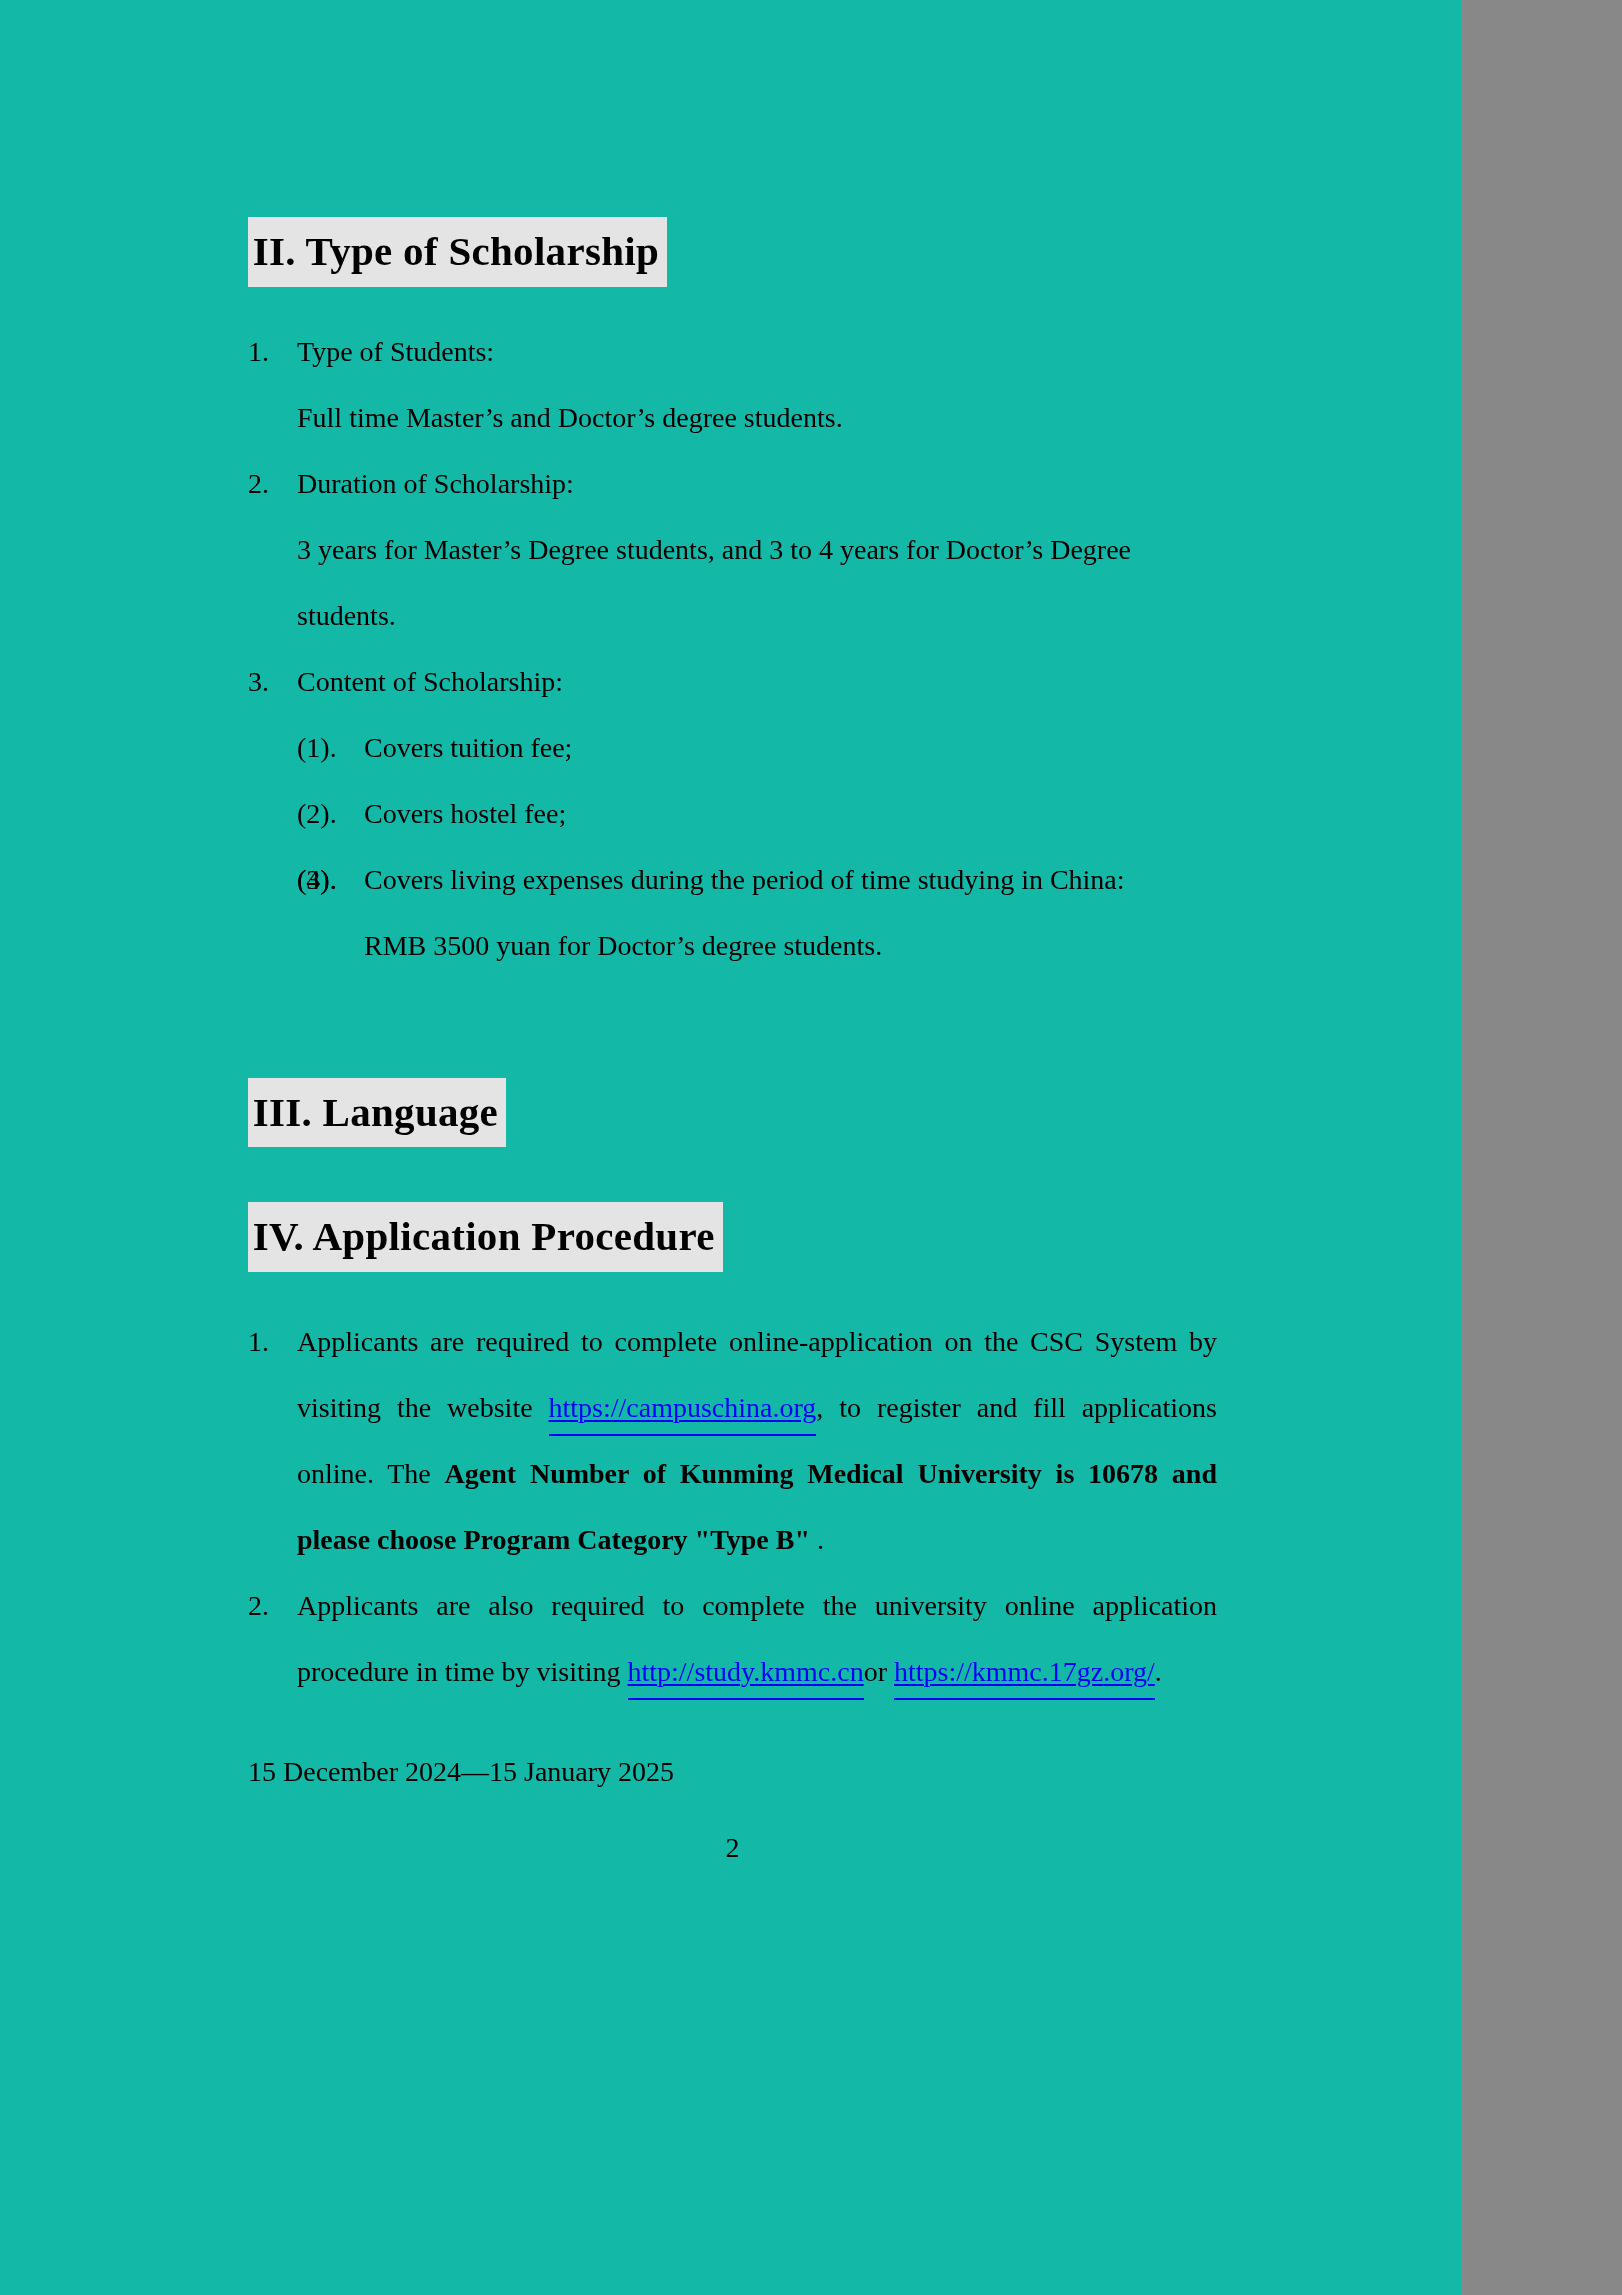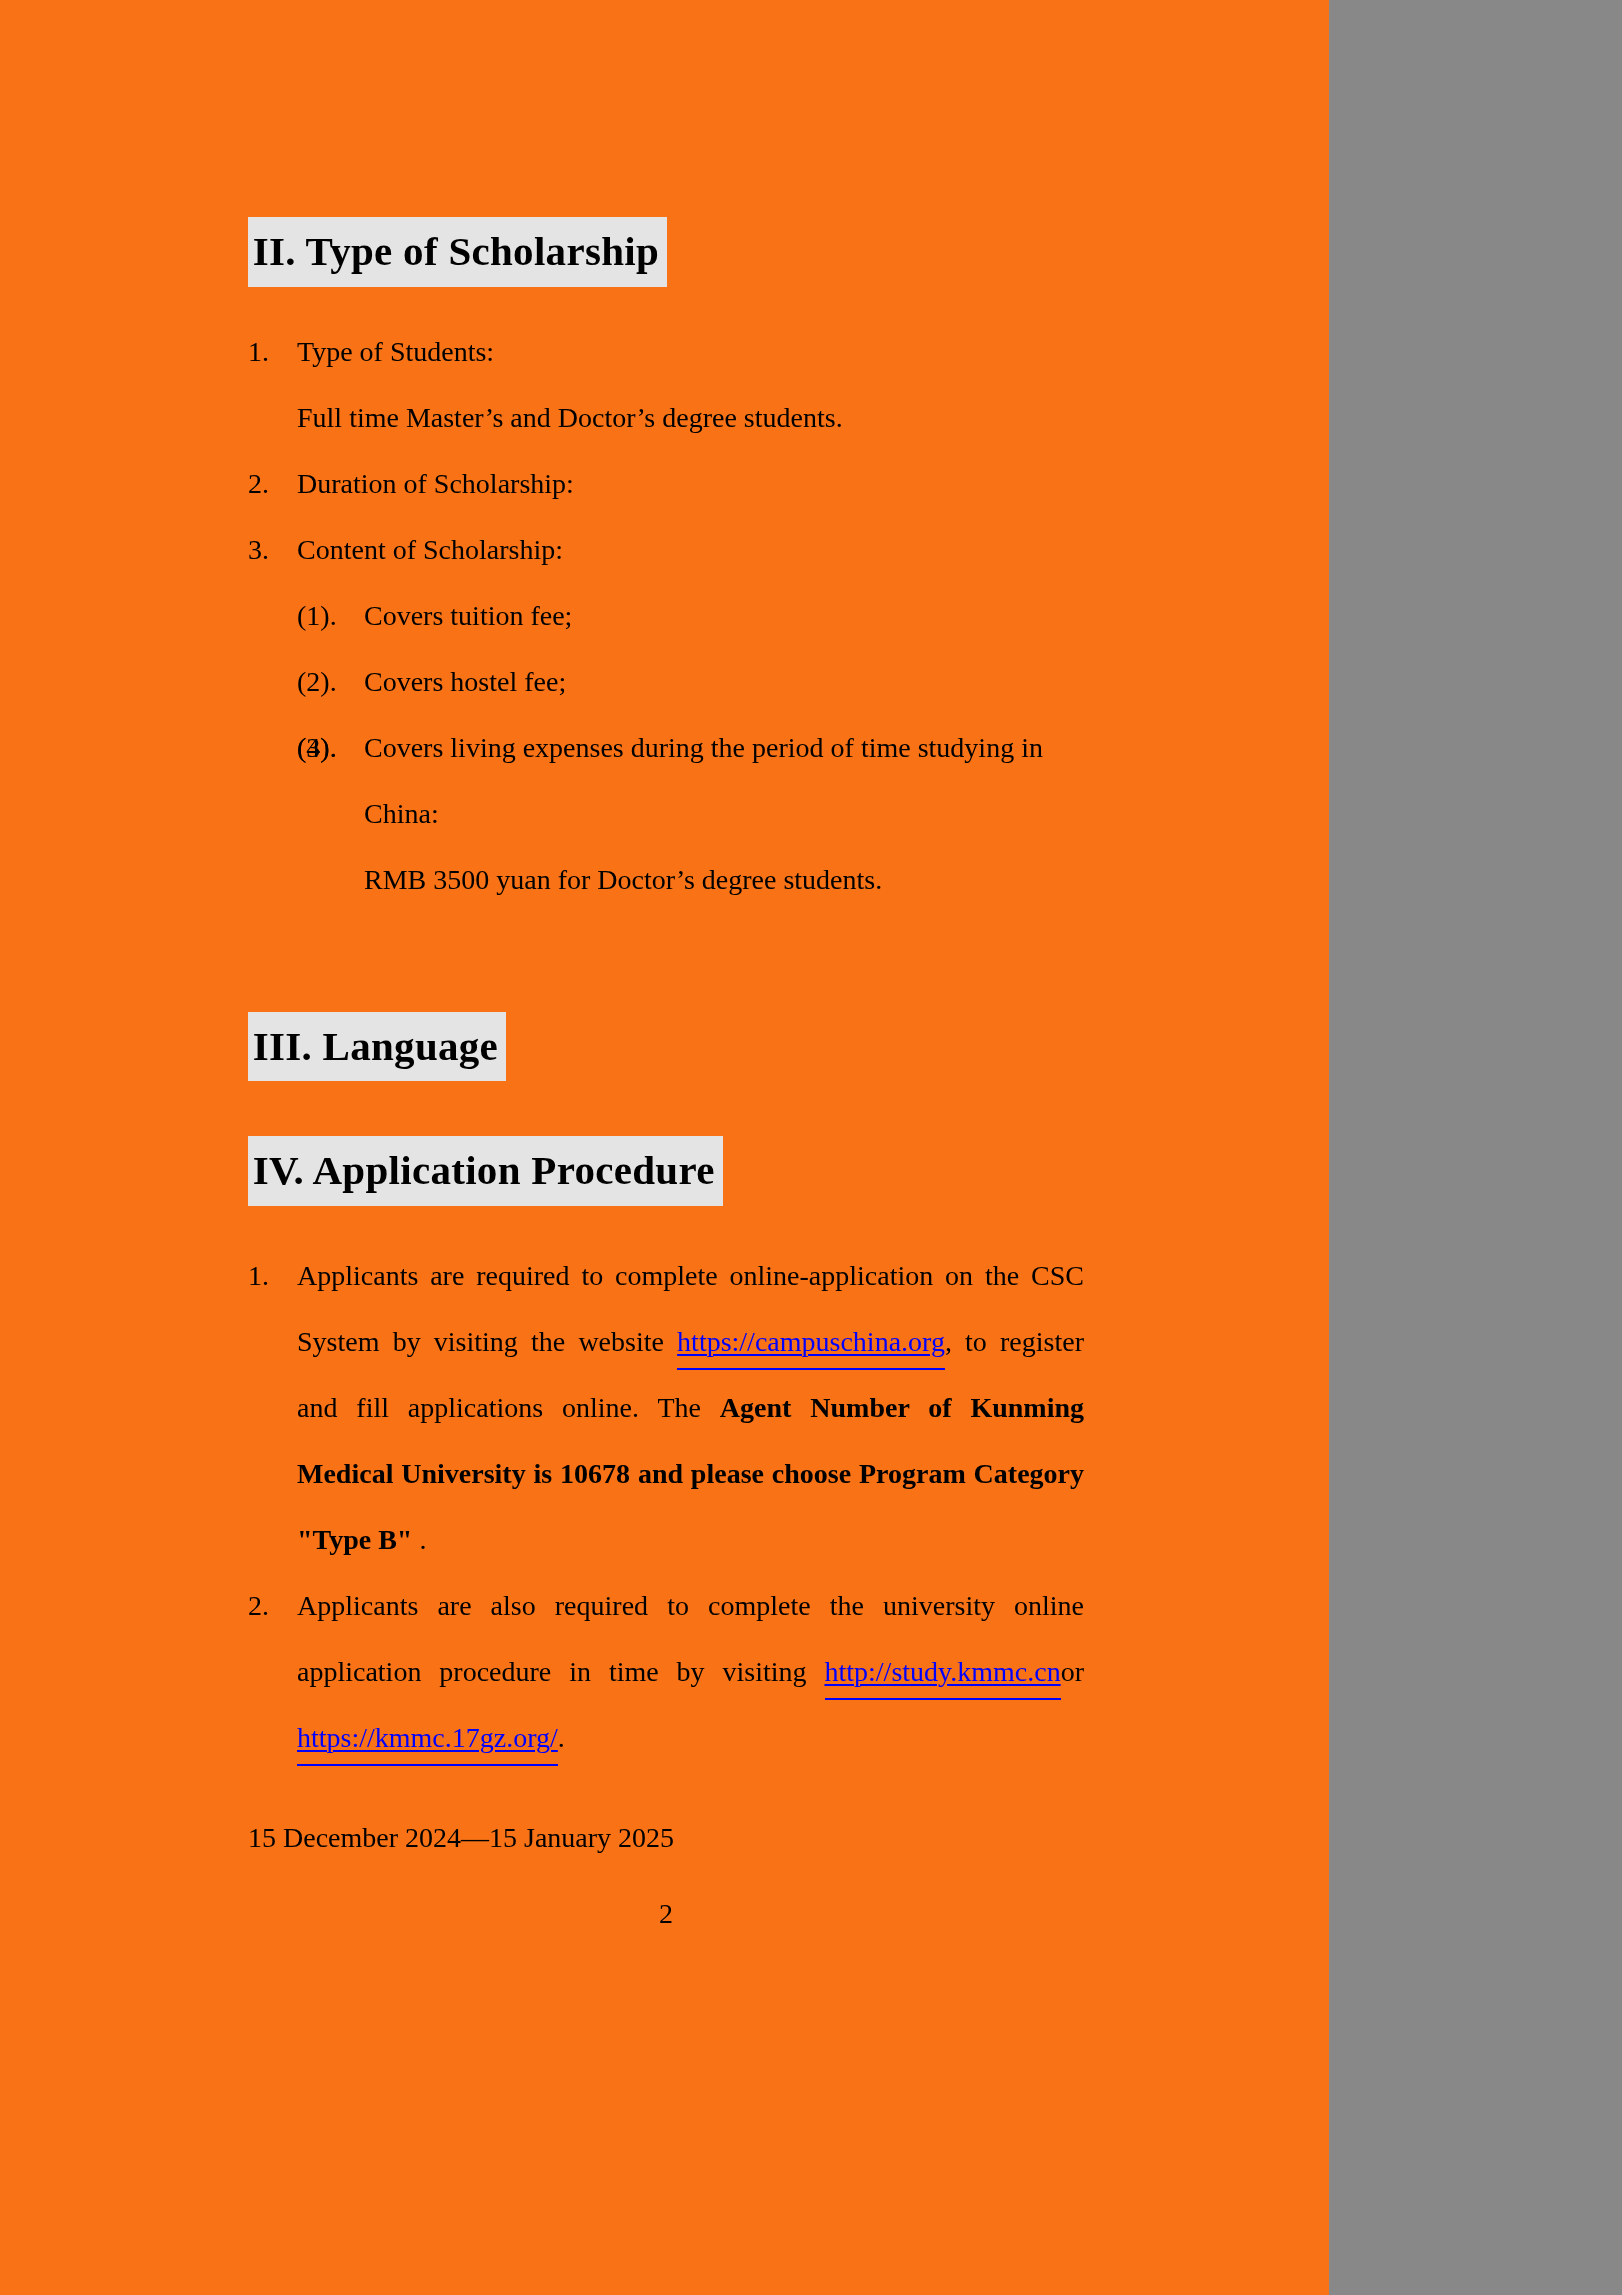--- a/index.html
+++ b/index.html
@@ -2,23 +2,23 @@
 <html style="--link: #0000ff; --hl: #e4e4e4;font-size:9.4px"><head>
 <meta charset="utf-8">
 <style>
   :root{
     --link:#0000ff;
     --hl:#e4e4e4;
   }
   *{margin:0;padding:0;box-sizing:border-box;}
   html,body{background:#888;}
   .page{
-    width:1329px;
+    width:1462px;
     height:2295px;
-    background:#f97316;
+    background:#14b8a6;
     font-family:"Liberation Serif","DejaVu Serif",serif;
     color:#000;
     position:relative;
     overflow:hidden;
   }
   .content{
     padding:217px 245px 0 248px;
   }
   
   .hrow{display:block;}
@@ -73,20 +73,21 @@
 
 <div class="page">
   <div class="content">
 
     <div class="hrow m-h2"><span class="hl">II. Type of Scholarship</span></div>
 
     <div class="li l1 m-first-li"><span class="num">1.</span><span>Type of Students:</span></div>
     <div class="bodytext li l1"><span>Full time Master’s and Doctor’s degree students.</span></div>
 
     <div class="li l1"><span class="num">2.</span><span>Duration of Scholarship:</span></div>
+    <div class="bodytext li l1"><span>3 years for Master’s Degree students, and 3 to 4 years for Doctor’s Degree students.</span></div>
 
     <div class="li l1"><span class="num">3.</span><span>Content of Scholarship:</span></div>
 
     <div class="li l2"><span class="num">(1).</span><span>Covers tuition fee;</span></div>
     <div class="li l2"><span class="num">(2).</span><span>Covers hostel fee;</span></div>
     <div class="li l2"><span class="num">(3).</span></div>
     <div class="li l2"><span class="num">(4).</span><span>Covers living expenses during the period of time studying in China:</span></div>
 
     <div class="rmb"><span>RMB 3500 yuan for Doctor’s degree students.</span></div>
 

